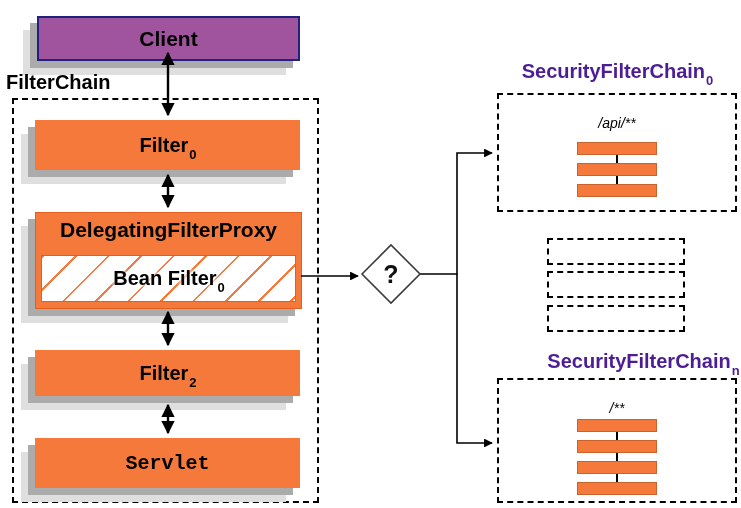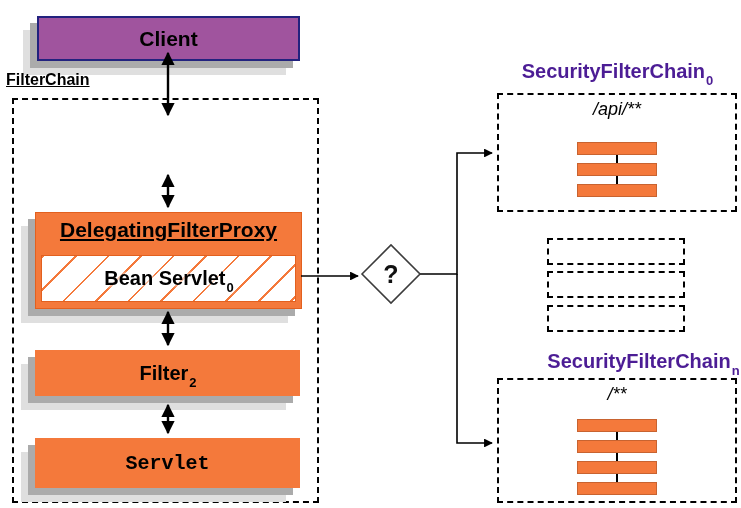--- a/index.html
+++ b/index.html
@@ -19,34 +19,34 @@
   .box-label{font-weight:bold;font-size:20px;color:#000;}
   sub{font-size:13px;font-weight:bold;line-height:0;position:relative;top:2px;left:1px;}
   .shadowed{box-shadow:-7px 7px 0 var(--shadow1), -14px 14px 0 var(--shadow2);}
   .client-box{
     position:absolute;left:37px;top:3px;width:259px;height:41px;
     background:var(--purple);border:2px solid var(--purple-border);
     display:flex;align-items:center;justify-content:center;margin-top:13px;
   }
   .client-box .box-label{font-size:21px;}
   .section-label{
-    position:absolute;left:6px;top:71px;font-weight:bold;font-size:16px;color:#000;text-decoration:underline;
+    position:absolute;left:6px;top:71px;font-weight:bold;font-size:20px;color:#000;
   }
   .dashed-container{
     position:absolute;left:12px;top:98px;width:303px;height:401px;
     border:2px dashed #000;background:transparent;
   }
   .orange-box{
     position:absolute;left:35px;width:265px;background:var(--orange);
     display:flex;align-items:center;justify-content:center;
   }
   .filter0-box{top:120px;height:50px;}
   .dfp-box{top:212px;height:95px;border:1px solid var(--orange-border);
     flex-direction:column;justify-content:flex-start;}
-  .dfp-title{margin-top:5px;font-weight:bold;font-size:21px;color:#000;text-decoration:underline;}
+  .dfp-title{margin-top:5px;font-weight:bold;font-size:21px;color:#000;}
   .bean-box{
     position:absolute;left:5px;right:5px;bottom:6px;height:45px;
     background-color:#fff;
     background-image:repeating-linear-gradient(135deg,var(--orange) 0 2px,transparent 2px 23px);
     border:1px solid var(--orange-border);
     display:flex;align-items:center;justify-content:center;
   }
   .bean-box .box-label{text-shadow:0 0 4px #fff,0 0 4px #fff;}
   .filter2-box{top:350px;height:46px;}
   .servlet-box{top:438px;height:50px;font-family:Liberation Mono, monospace;}
@@ -56,22 +56,22 @@
     font-weight:bold;font-size:20px;color:#4c1d95;
   }
   .sfc-title-0{left:497px;top:60px;}
   .sfc-title-n{left:523px;top:350px;}
   .sfc-box{
     position:absolute;left:497px;width:236px;border:2px dashed #000;background:#fff;
   }
   .sfc-box-0{top:93px;height:115px;}
   .sfc-box-n{top:378px;height:121px;}
   .url-pattern{
-    position:absolute;top:4px;left:0;width:100%;text-align:center;
-    font-style:italic;font-size:18px;color:#000;
+    position:absolute;top:20px;left:0;width:100%;text-align:center;
+    font-style:italic;font-size:14px;color:#000;
   }
   .filter-bar{
     position:absolute;left:78px;width:80px;height:13px;
     background:var(--orange);border:1px solid rgba(0,0,0,0.18);
     box-sizing:border-box;z-index:2;
   }
   .bar-line{position:absolute;left:117px;width:2px;background:#000;z-index:1;}
   .placeholder-bar{
     position:absolute;left:547px;width:134px;height:23px;
     border:2px dashed #000;background:#fff;
@@ -88,25 +88,28 @@
 
 <div id="canvas">
 
   <div class="client-box shadowed">
     <span class="box-label">Client</span>
   </div>
 
   <div class="section-label">FilterChain</div>
   <div class="dashed-container"></div>
 
+  <div class="orange-box filter0-box shadowed">
+    <span class="box-label"><span>Filter</span><sub>0</sub></span>
+  </div>
 
   <div class="orange-box dfp-box shadowed">
     <div class="dfp-title">DelegatingFilterProxy</div>
     <div class="bean-box">
-      <span class="box-label"><span>Bean Servlet</span><sub>0</sub></span>
+      <span class="box-label"><span>Bean Filter</span><sub>0</sub></span>
     </div>
   </div>
 
   <div class="orange-box filter2-box shadowed">
     <span class="box-label"><span>Filter</span><sub>2</sub></span>
   </div>
 
   <div class="orange-box servlet-box shadowed">
     <span class="box-label">Servlet</span>
   </div>

